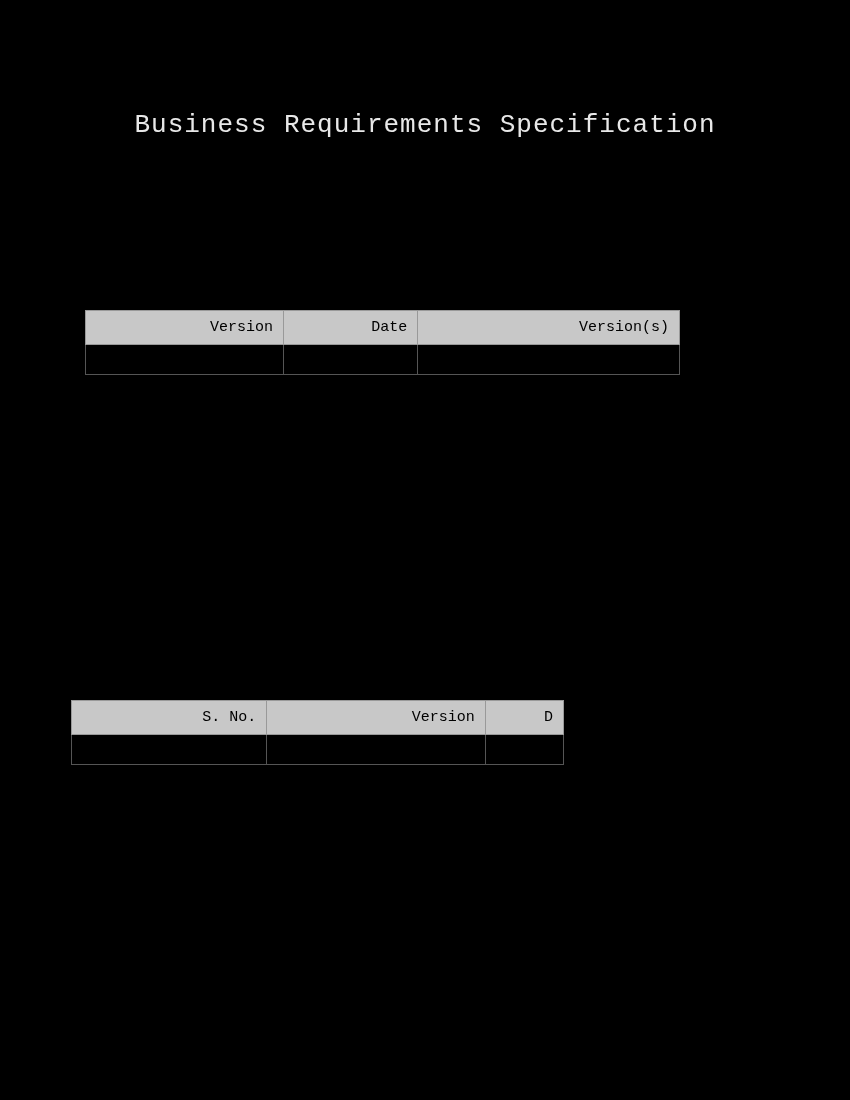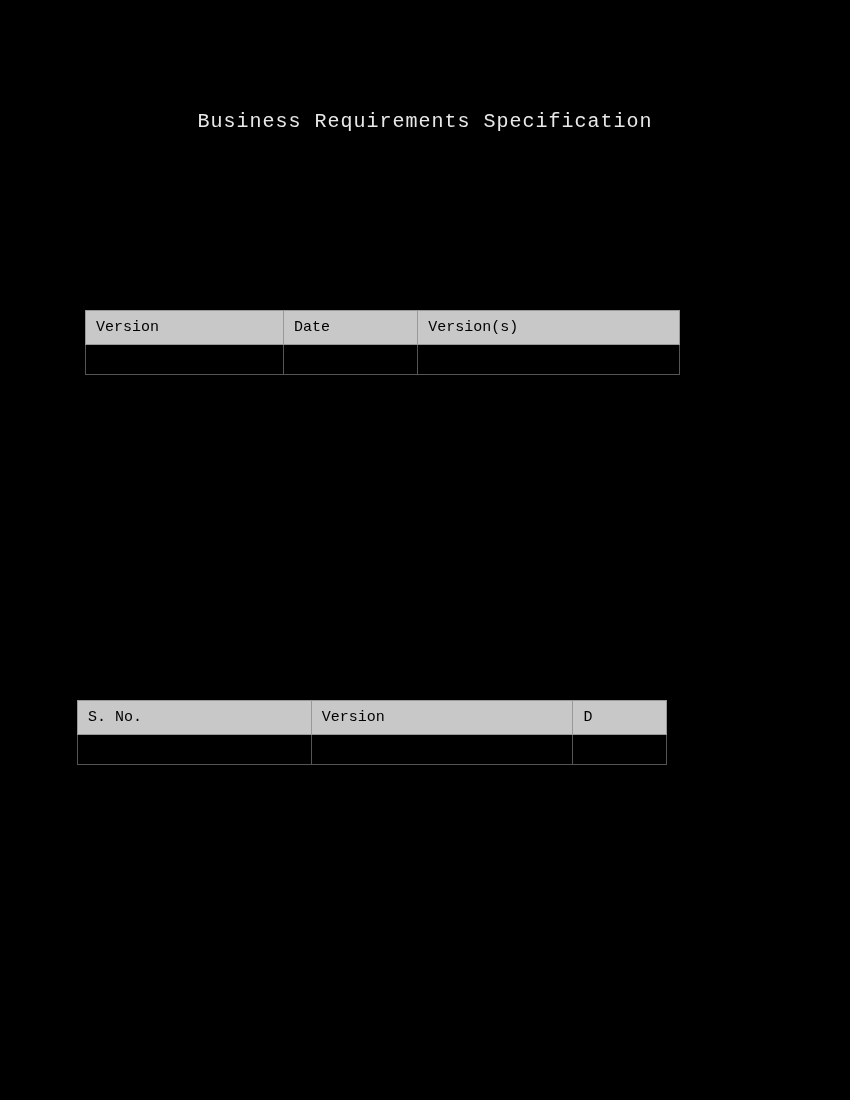--- a/index.html
+++ b/index.html
@@ -24,54 +24,54 @@
     }
 
     .document-title {
       position: absolute;
       top: 110px;
       left: 50%;
       transform: translateX(-50%);
       white-space: nowrap;
       color: #000000;
       font-family: 'Courier New', Courier, monospace;
-      font-size: 20px;
+      font-size: 26px;
       font-weight: normal;
       letter-spacing: 1px;
       background-color: #000000;
       
       color: #e8e8e8;
     }
 
     .table-container-1 {
       position: absolute;
       top: 310px;
       left: 85px;
       width: 595px;
     }
 
     .table-container-2 {
       position: absolute;
       top: 700px;
-      left: 77px;
-      width: 590px;
+      left: 71px;
+      width: 493px;
     }
 
     table {
       width: 100%;
       border-collapse: collapse;
     }
 
     th {
       background-color: #c8c8c8;
       color: #000000;
       font-family: 'Courier New', Courier, monospace;
       font-size: 15px;
       font-weight: normal;
-      text-align: left;
+      text-align: right;
       padding: 8px 10px;
       border: 1px solid #999999;
     }
 
     td {
       background-color: #000000;
       color: #e8e8e8;
       font-family: 'Courier New', Courier, monospace;
       font-size: 14px;
       text-align: center;

